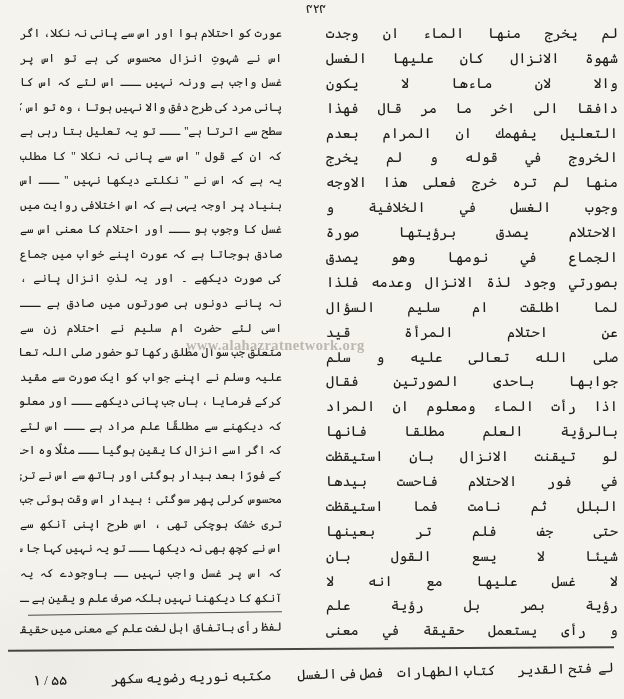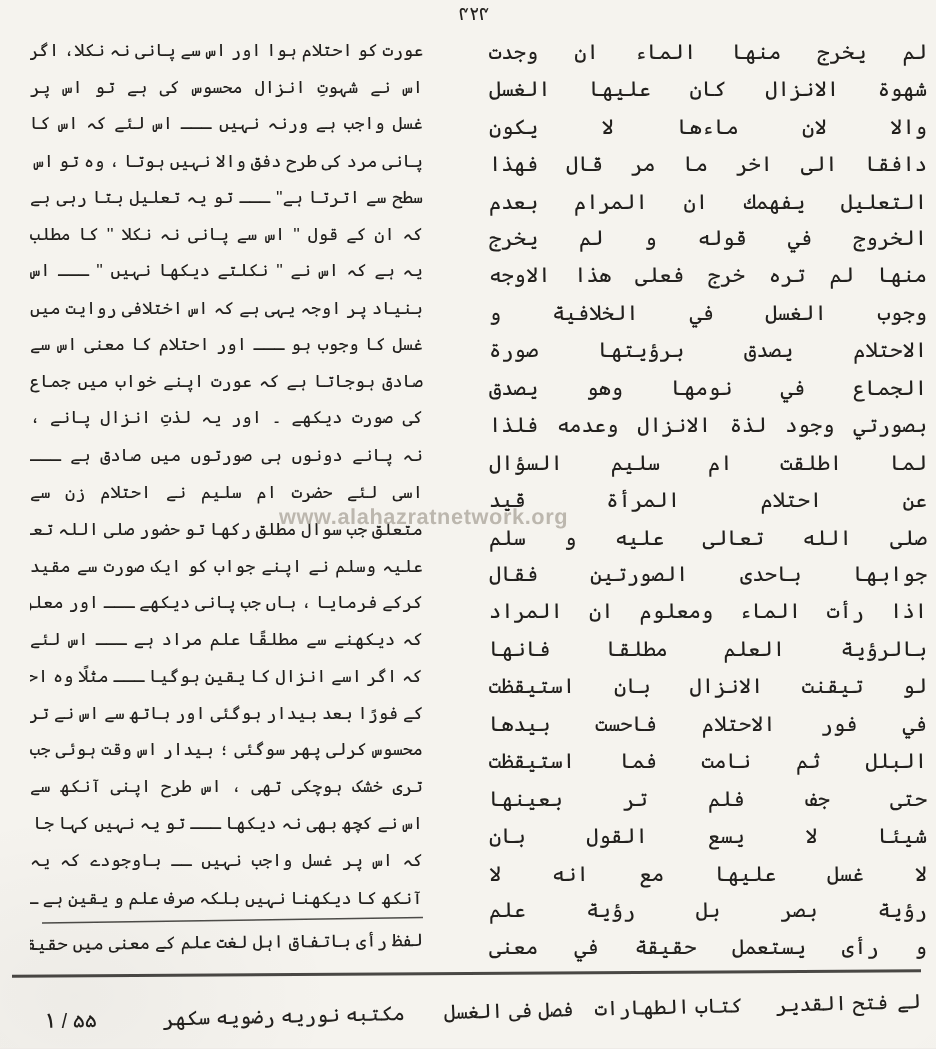--- a/index.html
+++ b/index.html
@@ -2,21 +2,21 @@
 <html lang="ur" dir="rtl" style="--paper: #f5f3ee; --ink: #22201d; --watermark: #b3ada4; --rule: #3a3835;"><head>
 <meta charset="utf-8">
 <style>
   :root{
     --paper:#f5f3ee; --ink:#22201d; --watermark:#b3ada4; --rule:#3a3835;
   }
   html,body{margin:0;padding:0;background:#e8e6e1;}
   .page{
     position:relative; width:624px; height:699px; margin:0 auto;
     background:var(--paper);
-    font-family:Liberation Sans, sans-serif;
+    font-family:Liberation Serif, serif;
     color:var(--ink);
     overflow:hidden;
     direction:rtl;
   }
   .page::after{
     content:""; position:absolute; inset:0; pointer-events:none;
     background:
       radial-gradient(ellipse 120% 110% at 50% 45%, rgba(0,0,0,0) 62%, rgba(0,0,0,0.045) 100%),
       radial-gradient(ellipse 40% 25% at 8% 95%, rgba(0,0,0,0.03), rgba(0,0,0,0) 70%);
   }

